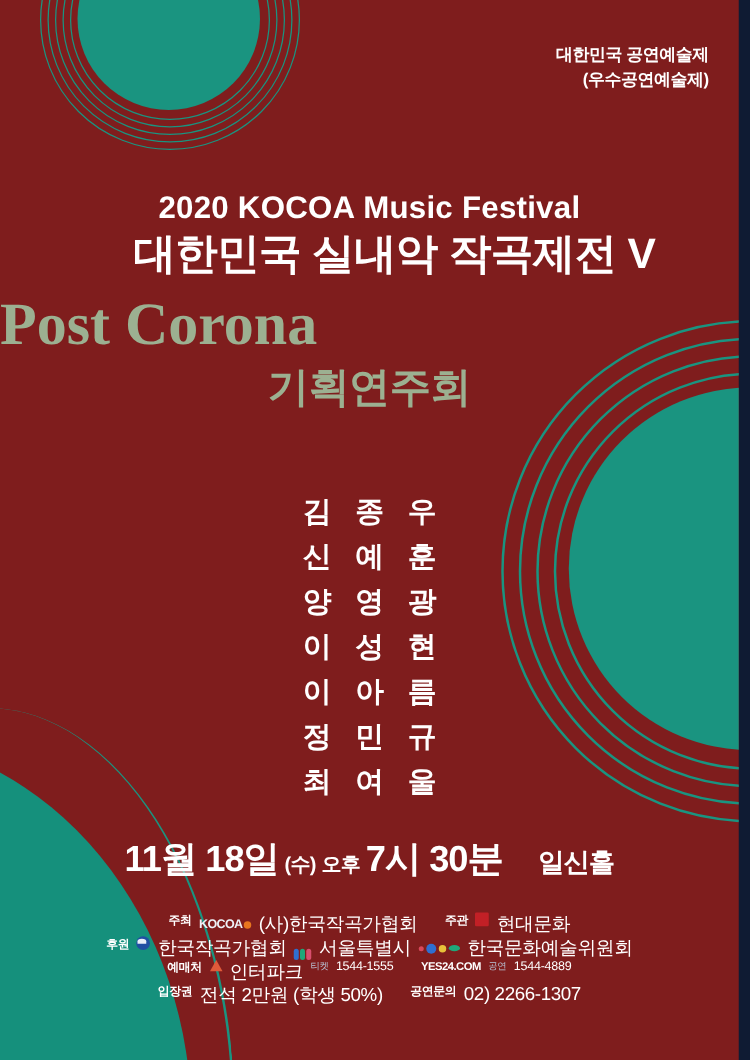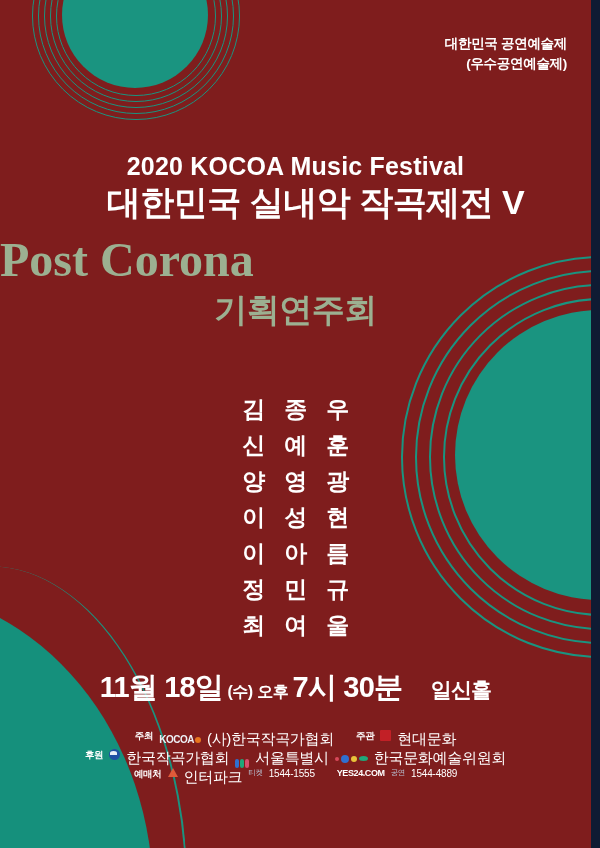--- a/index.html
+++ b/index.html
@@ -393,16 +393,23 @@
         <span class="logo-tree"></span>
         <span class="f-text">인터파크</span>
         <span class="tag">티켓</span>
         <span class="phone">1544-1555</span>
         <span class="f-gap"></span>
         <span class="logo-yes24">YES24.COM</span>
         <span class="tag">공연</span>
         <span class="phone">1544-4889</span>
       </div>
 
+      <div class="f-row">
+        <span class="f-label">입장권</span>
+        <span class="f-text">전석 2만원 (학생 50%)</span>
+        <span class="f-gap"></span>
+        <span class="f-label">공연문의</span>
+        <span class="f-text">02) 2266-1307</span>
+      </div>
 
     </div>
   </div>
 </div>
 
 </body></html>

